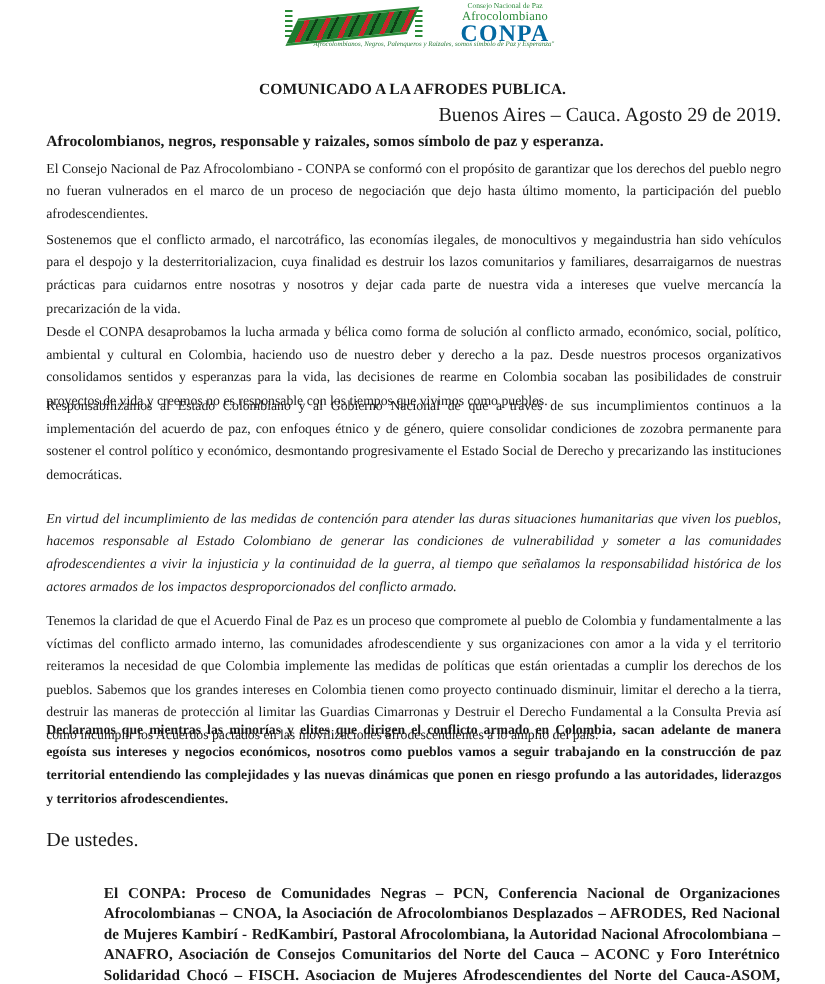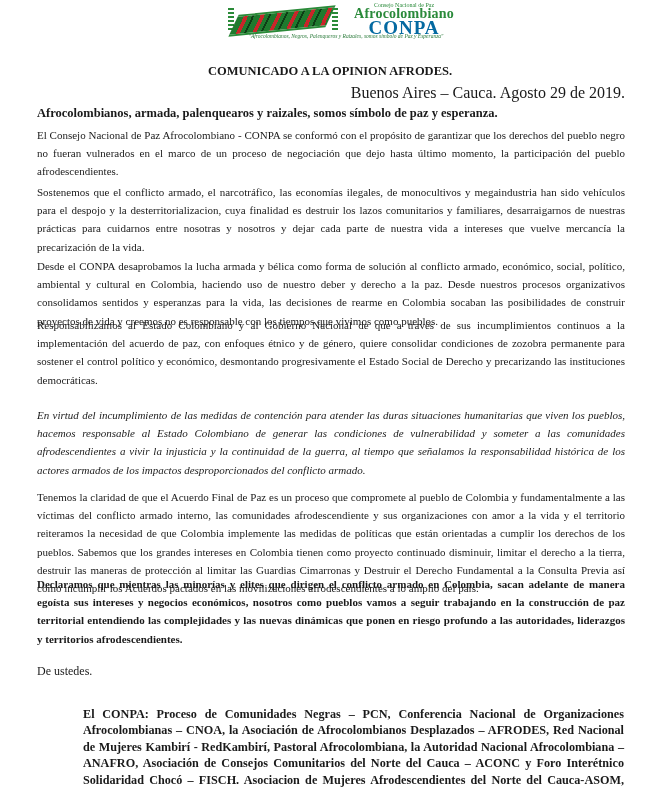--- a/index.html
+++ b/index.html
@@ -17,63 +17,63 @@
       border-top: 2px solid #2a8a38; border-bottom: 2px solid #2a8a38;
     }
     .logo-fringe-l, .logo-fringe-r {
       position: absolute; top: 6px; width: 6px; height: 24px;
       background: repeating-linear-gradient(180deg, #2a8a38 0 2px, transparent 2px 4px);
     }
     .logo-fringe-l { left: 0px; }
     .logo-fringe-r { left: 104px; }
     .logo-text { position: absolute; left: 116px; top: 0px; text-align: center; color: #1e8a3a; width: 120px; }
     .logo-l1 { font-size: 6px; line-height: 7px; color: #2a8a3a; }
-    .logo-l2 { font-size: 14px; line-height: 10px; font-weight: bold; color: #2a8a3a; letter-spacing: 0.2px; }
+    .logo-l2 { font-size: 10px; line-height: 10px; font-weight: normal; color: #2a8a3a; letter-spacing: 0.2px; }
     .logo-l3 { font-size: 19px; line-height: 17px; font-weight: bold; color: #0369a1; letter-spacing: 1px; }
     .logo-tag { position: absolute; left: 6px; top: 31px; width: 224px; text-align: center; font-size: 5.5px; line-height: 6px; color: #2a7a3a; font-style: italic; }
 
     .title { position: absolute; left: 0; width: 660px; top: 64px; text-align: center; font-weight: bold; font-size: 12.5px; }
     .dateline { position: absolute; right: 35px; top: 84px; font-size: 16px; }
     .subtitle { position: absolute; left: 37px; top: 106px; font-weight: bold; font-size: 12.5px; }
 
     .p {
       position: absolute; left: 37px; width: 588px;
       font-size: 11px; line-height: 18.2px; text-align: justify;
     }
     .p1 { top: 126px; }
     .p2 { top: 183px; font-family: Liberation Serif, serif; }
     .p3 { top: 257px; }
     .p4 { top: 316px; }
     .p5 { top: 406px; font-style: italic; }
     .p6 { top: 488px; }
     .p7 { top: 575px; font-weight: bold; }
-    .closing { position: absolute; left: 37px; top: 664px; font-size: 12px; }
+    .closing { position: absolute; left: 37px; top: 664px; font-size: 16px; }
     .signers {
       position: absolute; left: 83px; top: 686px; width: 541px;
       font-weight: bold; font-size: 12.2px; line-height: 16.4px; text-align: justify; margin-top: 20px;
     }
   </style>
 </head>
 <body>
 
 <div class="logo">
   <div class="logo-fringe-l"></div>
   <div class="logo-banner"></div>
   <div class="logo-fringe-r"></div>
   <div class="logo-text">
     <div class="logo-l1">Consejo Nacional de Paz</div>
     <div class="logo-l2">Afrocolombiano</div>
     <div class="logo-l3">CONPA</div>
   </div>
   <div class="logo-tag">"Afrocolombianos, Negros, Palenqueros y Raizales, somos símbolo de Paz y Esperanza"</div>
 </div>
 
-<div class="title">COMUNICADO A LA OPINION AFRODES.</div>
+<div class="title">COMUNICADO A LA AFRODES PUBLICA.</div>
 <div class="dateline">Buenos Aires – Cauca. Agosto 29 de 2019.</div>
-<div class="subtitle">Afrocolombianos, armada, palenquearos y raizales, somos símbolo de paz y esperanza.</div>
+<div class="subtitle">Afrocolombianos, negros, responsable y raizales, somos símbolo de paz y esperanza.</div>
 
 <div class="p p1">El Consejo Nacional de Paz Afrocolombiano - CONPA se conformó con el propósito de garantizar que los derechos del pueblo negro no fueran vulnerados en el marco de un proceso de negociación que dejo hasta último momento, la participación del pueblo afrodescendientes.</div>
 <div class="p p2">Sostenemos que el conflicto armado, el narcotráfico, las economías ilegales, de monocultivos y megaindustria han sido vehículos para el despojo y la desterritorializacion, cuya finalidad es destruir los lazos comunitarios y familiares, desarraigarnos de nuestras prácticas para cuidarnos entre nosotras y nosotros y dejar cada parte de nuestra vida a intereses que vuelve mercancía la precarización de la vida.</div>
 <div class="p p3">Desde el CONPA desaprobamos la lucha armada y bélica como forma de solución al conflicto armado, económico, social, político, ambiental y cultural en Colombia, haciendo uso de nuestro deber y derecho a la paz. Desde nuestros procesos organizativos consolidamos sentidos y esperanzas para la vida, las decisiones de rearme en Colombia socaban las posibilidades de construir proyectos de vida y creemos no es responsable con los tiempos que vivimos como pueblos.</div>
 <div class="p p4">Responsabilizamos al Estado Colombiano y al Gobierno Nacional de que a través de sus incumplimientos continuos a la implementación del acuerdo de paz, con enfoques étnico y de género, quiere consolidar condiciones de zozobra permanente para sostener el control político y económico, desmontando progresivamente el Estado Social de Derecho y precarizando las instituciones democráticas.</div>
 <div class="p p5">En virtud del incumplimiento de las medidas de contención para atender las duras situaciones humanitarias que viven los pueblos, hacemos responsable al Estado Colombiano de generar las condiciones de vulnerabilidad y someter a las comunidades afrodescendientes a vivir la injusticia y la continuidad de la guerra, al tiempo que señalamos la responsabilidad histórica de los actores armados de   los impactos desproporcionados del conflicto armado.</div>
 <div class="p p6">Tenemos la claridad de que el Acuerdo Final de Paz es un proceso que compromete al pueblo de Colombia y fundamentalmente a las víctimas del conflicto armado interno, las comunidades afrodescendiente y sus organizaciones con amor a la vida y el territorio reiteramos la necesidad de que Colombia implemente las medidas de políticas que están orientadas a cumplir los derechos de los pueblos. Sabemos que los grandes intereses en Colombia tienen como proyecto continuado disminuir, limitar el derecho a la tierra, destruir las maneras de protección al limitar las Guardias Cimarronas y Destruir el Derecho Fundamental a la Consulta Previa así como incumplir los Acuerdos pactados en las movilizaciones afrodescendientes a lo amplio del país.</div>
 <div class="p p7">Declaramos que mientras las minorías y elites que dirigen el conflicto armado en Colombia, sacan adelante de manera egoísta sus intereses y negocios económicos, nosotros como pueblos vamos a seguir trabajando en la construcción de paz territorial entendiendo las complejidades y las nuevas dinámicas que ponen en riesgo profundo a las autoridades, liderazgos y territorios afrodescendientes.</div>
 
 <div class="closing">De ustedes.</div>

